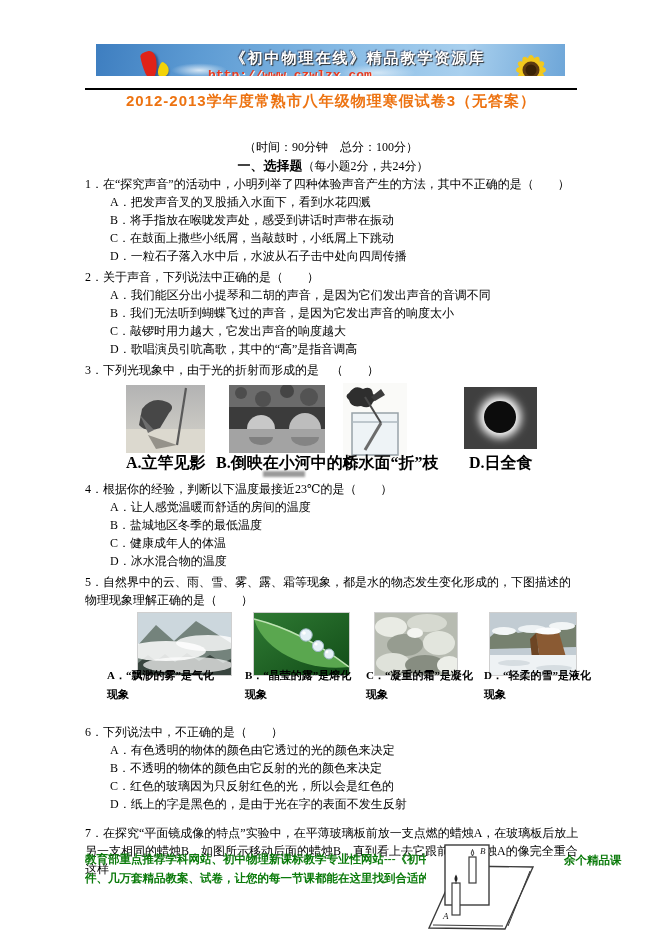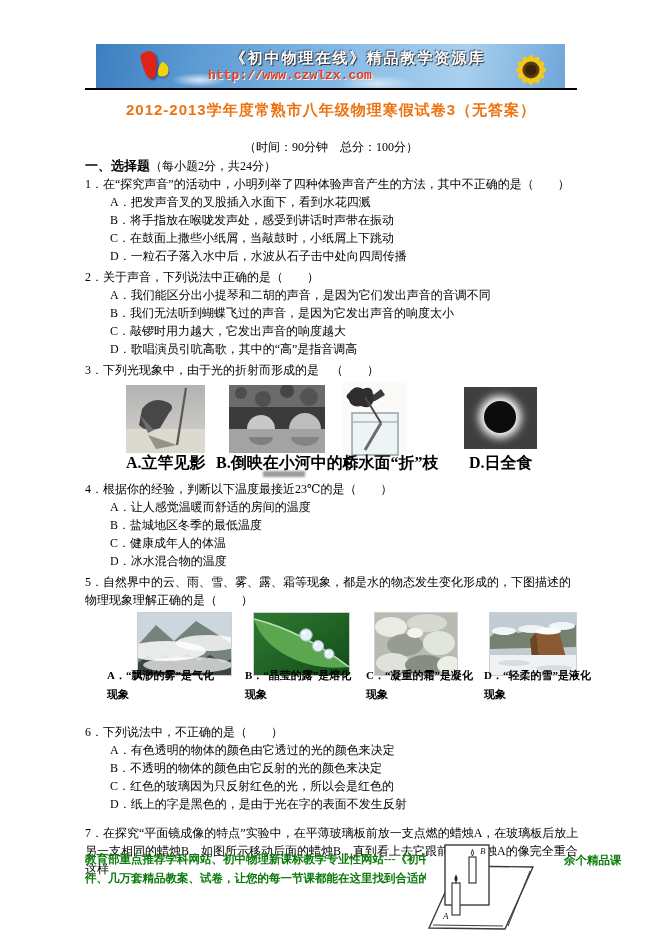--- a/index.html
+++ b/index.html
@@ -1,20 +1,20 @@
 <!DOCTYPE html>
 <html><head>
 <meta charset="utf-8">
 <style>
   html,body{margin:0;padding:0;background:#888;}
   .page{position:relative;width:661px;height:936px;background:#ffffff;overflow:hidden;
         font-family:"Liberation Serif","DejaVu Serif",serif;color:#000;}
 
   
-  .banner{position:absolute;left:96px;top:44px;width:469px;height:44px;overflow:hidden;
+  .banner{position:absolute;left:96px;top:44px;width:469px;height:32px;overflow:hidden;
           background:linear-gradient(100deg,#3e7ec0 0%,#5d9bd3 22%,#8abde6 55%,#a9d0ee 78%,#6ea6d8 100%);}
   .banner::before{content:"";position:absolute;left:0;top:0;width:100%;height:100%;
           background:radial-gradient(40px 10px at 22% 82%,rgba(255,255,255,.75),rgba(255,255,255,0) 70%),
                      radial-gradient(55px 12px at 60% 90%,rgba(255,255,255,.6),rgba(255,255,255,0) 70%);}
   .logo{position:absolute;left:42px;top:5px;width:40px;height:36px;}
   .logo .flame{position:absolute;left:4px;top:2px;width:15px;height:28px;background:#e02318;
           border-radius:60% 40% 55% 45% / 15% 30% 70% 85%;transform:rotate(-10deg);
           box-shadow:2px 2px 2px rgba(20,20,60,.45);}
   .logo .drop{position:absolute;left:20px;top:14px;width:11px;height:14px;background:#f2d308;
           border-radius:20% 80% 60% 40% / 30% 60% 40% 70%;transform:rotate(25deg);
@@ -22,28 +22,28 @@
   .banner-title{position:absolute;left:112px;top:5px;width:300px;text-align:center;
           font-family:"Liberation Sans",sans-serif;font-weight:bold;font-size:15px;letter-spacing:2px;
           color:#ffffff;text-shadow:1px 1px 1px #2a2a2a,-1px -1px 1px #44577a;white-space:nowrap;}
   .banner-url{position:absolute;left:112px;top:24px;width:300px;
           font-family:"Liberation Mono","DejaVu Sans Mono",monospace;font-weight:bold;font-size:13px;
           color:#e53b22;text-shadow:1px 1px 0 #f7f4ee;white-space:nowrap;}
   .sunflower{position:absolute;right:4px;top:2px;}
 
   
   .rule{position:absolute;left:85px;top:88px;width:492px;height:0;border-top:2px solid #000;}
-  .doc-title{position:absolute;left:75px;top:101px;width:512px;text-align:center;
+  .doc-title{position:absolute;left:75px;top:92px;width:512px;text-align:center;
           font-family:"Liberation Sans",sans-serif;font-weight:bold;font-size:15px;
           letter-spacing:1px;color:#ed7311;white-space:nowrap;}
   .meta{position:absolute;left:85px;top:139px;width:492px;text-align:center;font-size:12px;font-family:Liberation Serif, serif;}
 
   
   .body{position:absolute;left:85px;top:157px;width:496px;font-size:12px;line-height:18px;}
-  .sec-head{font-size:12px;}
+  .sec-head{font-size:12px;text-align:center;}
   .sec-head .hd{font-weight:bold;font-size:13px;}
   .q{margin:0 0 3px 0;}
   .opt{margin-left:25px;}
   .stem{margin:0;}
 
   
   .q3-row{position:relative;height:94px;margin:4px 0 2px 0;}
   .q3-row .ph{position:absolute;}
   .cap3{position:absolute;top:73px;font-size:16px;font-weight:bold;white-space:nowrap;line-height:14px;}
   .smudge{position:absolute;left:178px;top:88px;width:42px;height:6px;background:#9a9a9a;filter:blur(1px);}

